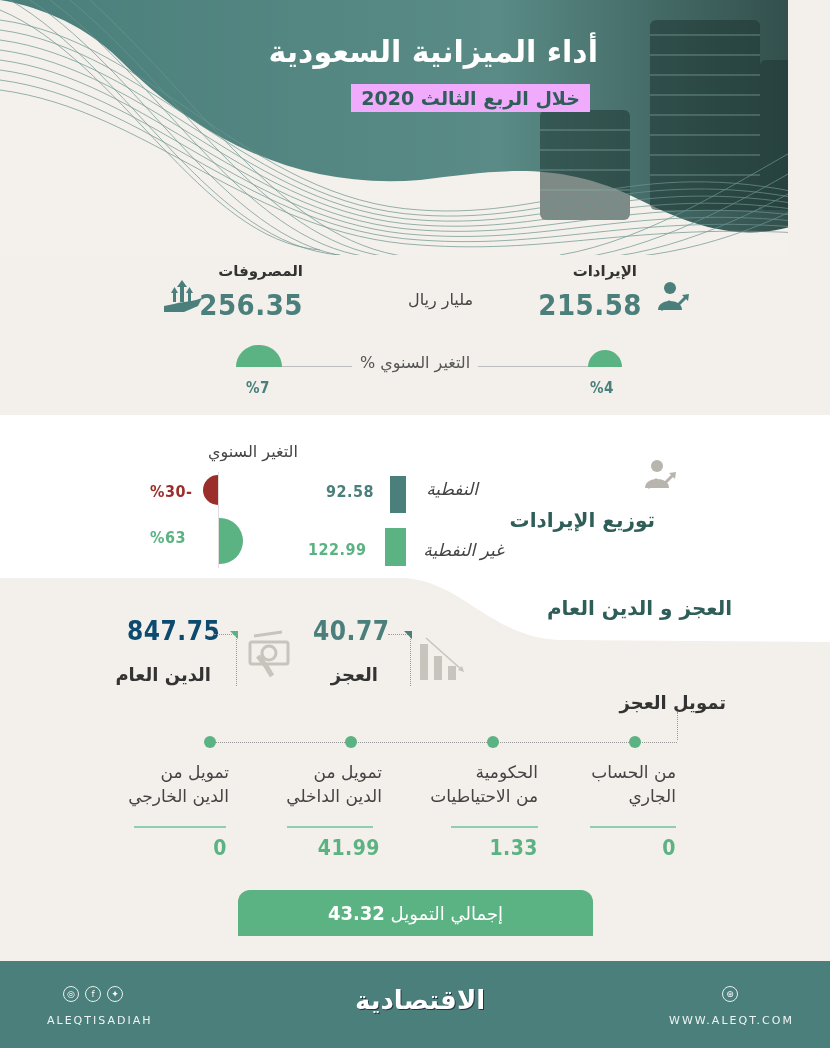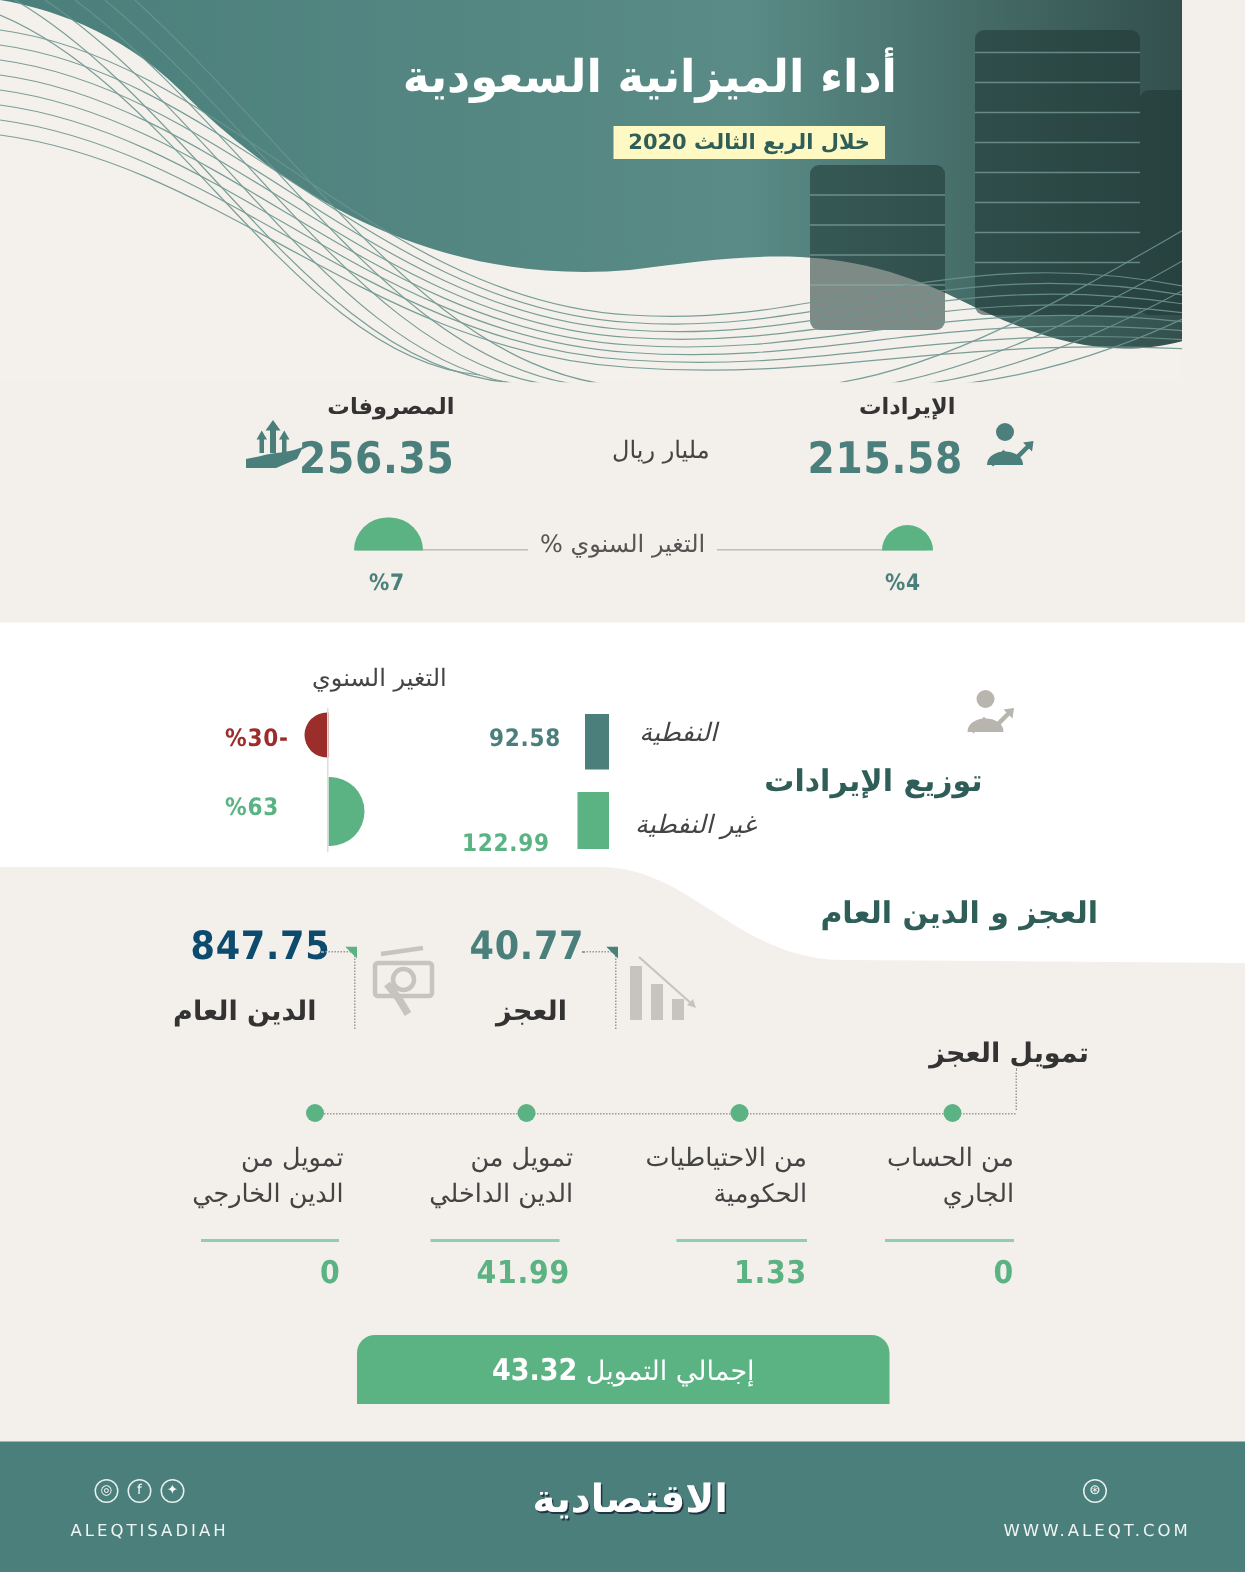--- a/index.html
+++ b/index.html
@@ -5,21 +5,21 @@
   * { box-sizing: border-box; margin: 0; padding: 0; }
   html, body { width: 830px; height: 1048px; overflow: hidden; }
   body { font-family: "DejaVu Sans", sans-serif; background: #f3efea; position: relative; color: #3a3a3a; }
   .abs { position: absolute; }
   .num { font-family: "DejaVu Sans Condensed", "DejaVu Sans", sans-serif; font-weight: bold; letter-spacing: 0.5px; }
 
   
   #header { left: 0; top: 0; width: 788px; height: 255px; overflow: hidden; background: #f4f1ec; }
   #header .teal-bg { left: 0; top: 0; width: 830px; height: 260px; }
   #title { right: 190px; top: 34px; color: #ffffff; font-size: 30px; font-weight: bold; direction: rtl; white-space: nowrap; }
-  #subtitle { right: 198px; top: 84px; background: #fef9c3; color: #2f5e58; font-size: 14px; font-weight: bold; padding: 3px 10px; direction: rtl; white-space: nowrap; }
+  #subtitle { right: 198px; top: 84px; background: #f0abfc; color: #2f5e58; font-size: 19px; font-weight: bold; padding: 3px 10px; direction: rtl; white-space: nowrap; }
 
   
   #summary { left: 0; top: 255px; width: 830px; height: 160px; background: #f3efea; }
   .sum-label { font-size: 15px; font-weight: bold; color: #333; direction: rtl; }
   .sum-value { font-size: 29px; color: #4a7f7b; }
   .unit { font-size: 16px; color: #444; direction: rtl; }
   .yoy-label { font-size: 16px; color: #555; direction: rtl; background: #f3efea; padding: 0 8px; }
   .yoy-pct { font-size: 15px; color: #4a7f7b; }
   .half { background: #5bb282; border-radius: 100px 100px 0 0; }
 
@@ -149,21 +149,21 @@
 <div class="abs" style="left:208px;top:442px;font-size:16px;color:#444;direction:rtl;">التغير السنوي</div>
 
 <div class="abs dist-label" style="right:352px;top:479px;">النفطية</div>
 <div class="abs" style="left:390px;top:476px;width:16px;height:37px;background:#4a7f7b;"></div>
 <div class="abs dist-val num" style="left:326px;top:482px;color:#4a7f7b;">92.58</div>
 <div class="abs" style="left:203px;top:475px;width:16px;height:30px;background:#9b2e2b;border-radius:30px 0 0 30px;"></div>
 <div class="abs dist-val num" style="left:150px;top:482px;color:#9b2e2b;">%30-</div>
 
 <div class="abs dist-label" style="right:326px;top:540px;">غير النفطية</div>
 <div class="abs" style="left:385px;top:528px;width:21px;height:38px;background:#5bb282;"></div>
-<div class="abs dist-val num" style="left:308px;top:540px;color:#5bb282;margin-top:12px;">122.99</div>
+<div class="abs dist-val num" style="left:308px;top:540px;color:#5bb282;">122.99</div>
 <div class="abs" style="left:219px;top:518px;width:24px;height:46px;background:#5bb282;border-radius:0 46px 46px 0;"></div>
 <div class="abs dist-val num" style="left:150px;top:528px;color:#5bb282;">%63</div>
 <div class="abs" style="left:218px;top:472px;width:1px;height:96px;background:#ddd;"></div>
 
 <div id="deficit" class="abs"></div>
 <svg class="abs" style="left:400px;top:578px;" width="430" height="70" viewBox="0 0 430 70">
   <path d="M0,0 C60,0 90,60 160,62 L430,64 L430,0 Z" fill="#ffffff"></path>
 </svg>
 <div class="abs sec-title" style="right:98px;top:596px;">العجز و الدين العام</div>
 
@@ -206,22 +206,22 @@
 <div class="abs dot" style="left:204px;top:736px;"></div>
 
 <div class="abs src-label" style="right:154px;top:760px;width:130px;">
   <div>من الحساب</div>
   <div>الجاري</div>
 </div>
 <div class="abs src-line" style="left:590px;top:826px;width:86px;"></div>
 <div class="abs src-val num" style="right:154px;top:836px;">0</div>
 
 <div class="abs src-label" style="right:292px;top:760px;width:150px;">
+  <div>الحكومية</div>
   <div>من الاحتياطيات</div>
-  <div>الحكومية</div>
 </div>
 <div class="abs src-line" style="left:451px;top:826px;width:87px;"></div>
 <div class="abs src-val num" style="right:292px;top:836px;">1.33</div>
 
 <div class="abs src-label" style="right:448px;top:760px;width:150px;">
   <div>تمويل من</div>
   <div>الدين الداخلي</div>
 </div>
 <div class="abs src-line" style="left:287px;top:826px;width:86px;"></div>
 <div class="abs src-val num" style="right:450px;top:836px;">41.99</div>

